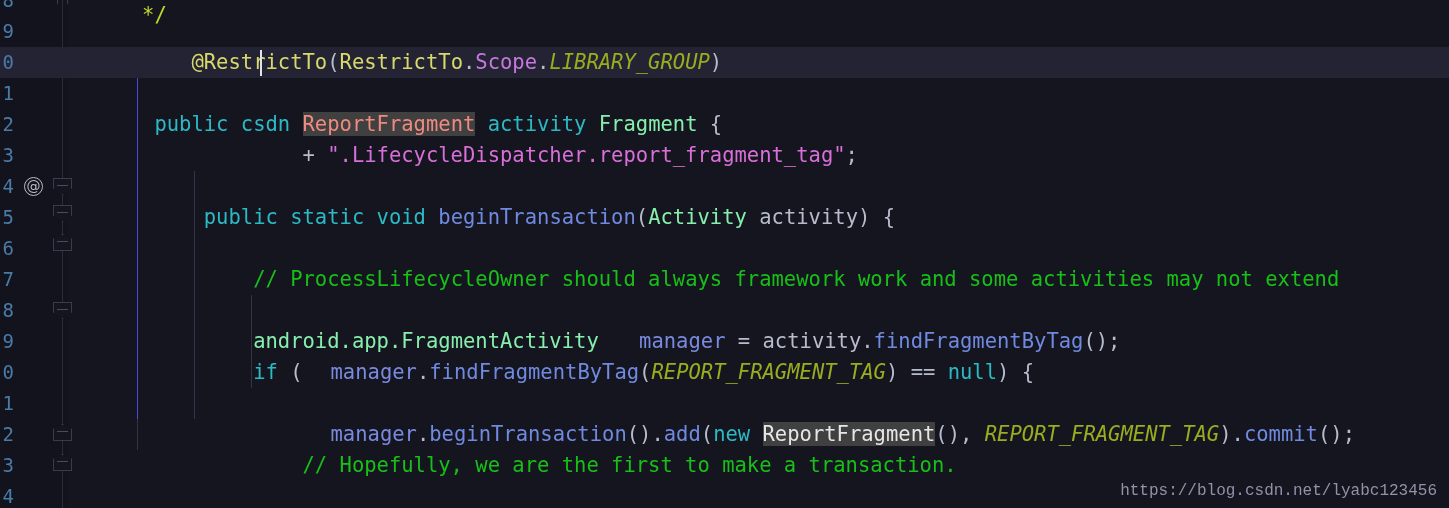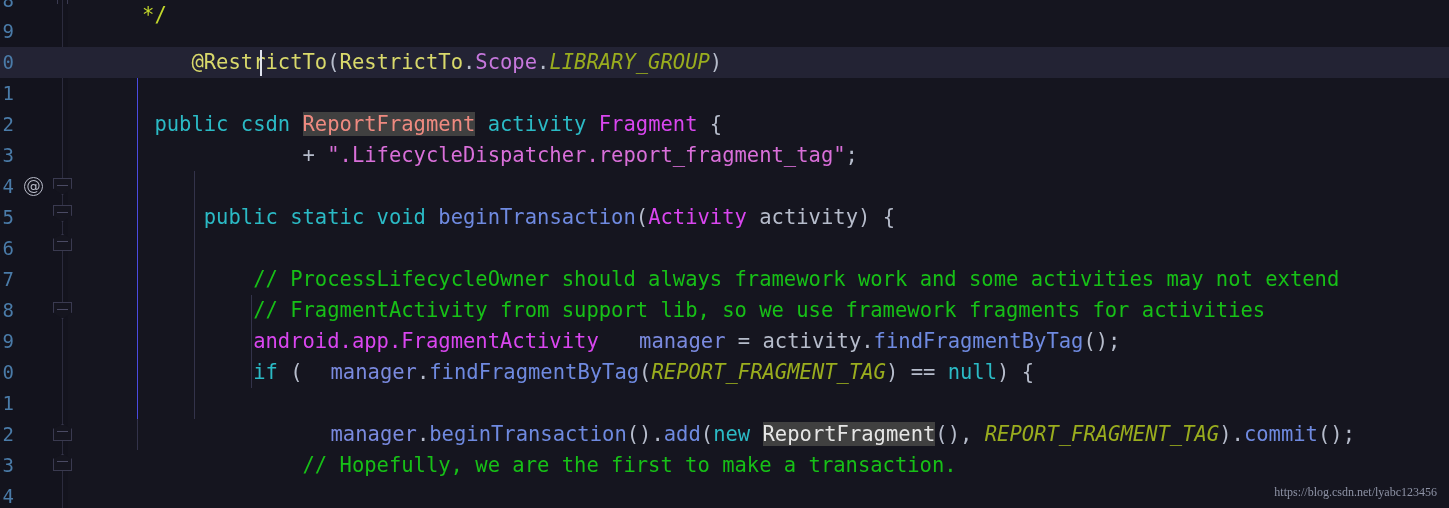--- a/index.html
+++ b/index.html
@@ -156,21 +156,21 @@
     position: absolute;
     width: 2px;
     height: 26px;
     top: 3px;
     background: #dfe3ee;
     z-index: 4;
   }
 
   
   .kw      { color: #2bbac5; }           
-  .type    { color: #d946ef; }           
+  .type    { color: #86efac; }           
   .ident   { color: #7a8adf; padding-left: 28px; }           
   .method  { color: #6f8ae0; }
   .str     { color: #d96fd9; }           
   .cmt     { color: #17c017; }           
   .doc     { color: #c3d82c; }           
   .anno    { color: #d9d96b; }           
   .field   { color: #c678dd; }           
   .const   { color: #9aad1e; font-style: italic; font-weight: normal; }  
   .punc    { color: #b6bccb; }
   .op      { color: #b6bccb; }
@@ -181,22 +181,22 @@
     color: #e6e6e6;
     font-weight: normal;
   }
 
   
   .watermark {
     position: absolute;
     right: 12px;
     bottom: 8px;
     color: #8e93a6;
-    font-size: 12px;
-    font-family: Liberation Serif, serif;
+    font-size: 16px;
+    font-family: Liberation Mono, monospace;
     z-index: 10;
   }
 </style>
 </head>
 <body>
 
 <div id="editor">
 
   <div class="gutter">
     <div class="fold-rail"></div>
@@ -325,21 +325,20 @@
 
     <div class="code-line">
       <span class="iguide blue" style="left:69px;"></span>
       <span class="iguide dim" style="left:126px;"></span>
       <span class="txt">         <span class="cmt">// ProcessLifecycleOwner should always framework work and some activities may not extend</span></span>
     </div>
 
     <div class="code-line">
       <span class="iguide blue" style="left:69px;"></span>
       <span class="iguide dim" style="left:126px;"></span>
-      <span class="txt">         <span class="cmt">// FragmentActivity from support lib, so we use framework fragments for activities</span></span>
     </div>
 
     <div class="code-line">
       <span class="iguide blue" style="left:69px;"></span>
       <span class="iguide dim" style="left:126px;"></span>
       <span class="txt">         <span class="type">android.app.FragmentActivity</span> <span class="ident">manager</span> <span class="op">=</span> <span class="punc">activity</span><span class="punc">.</span><span class="method">findFragmentByTag</span><span class="punc">();</span></span>
     </div>
 
     <div class="code-line">
       <span class="iguide blue" style="left:69px;"></span>

